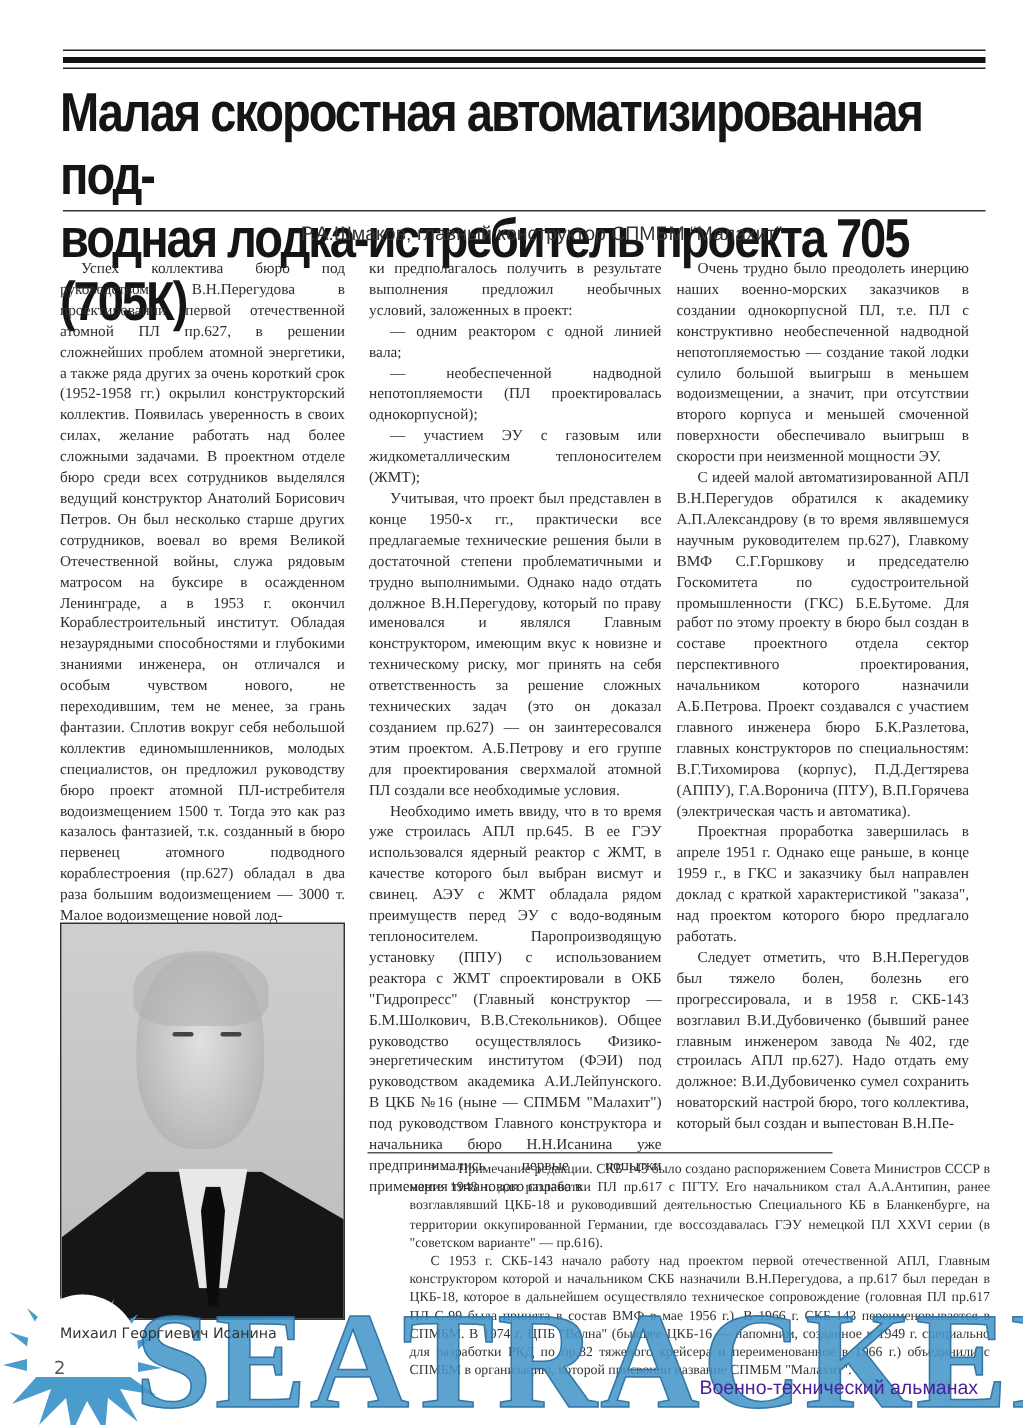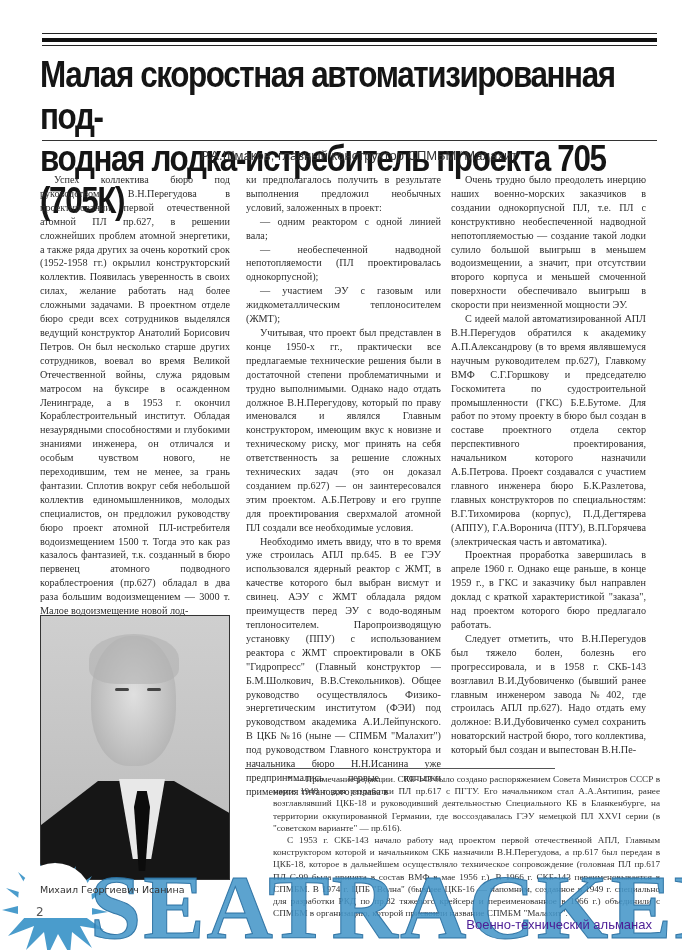--- a/index.html
+++ b/index.html
@@ -101,21 +101,21 @@
   <p>— одним реактором с одной линией вала;</p>
   <p>— необеспеченной надводной непотопляемости (ПЛ проектировалась однокорпусной);</p>
   <p>— участием ЭУ с газовым или жидкометаллическим теплоносителем (ЖМТ);</p>
   <p>Учитывая, что проект был представлен в конце 1950-х гг., практически все предлагаемые технические решения были в достаточной степени проблематичными и трудно выполнимыми. Однако надо отдать должное В.Н.Перегудову, который по праву именовался и являлся Главным конструктором, имеющим вкус к новизне и техническому риску, мог принять на себя ответственность за решение сложных технических задач (это он доказал созданием пр.627) — он заинтересовался этим проектом. А.Б.Петрову и его группе для проектирования сверхмалой атомной ПЛ создали все необходимые условия.</p>
   <p>Необходимо иметь ввиду, что в то время уже строилась АПЛ пр.645. В ее ГЭУ использовался ядерный реактор с ЖМТ, в качестве которого был выбран висмут и свинец. АЭУ с ЖМТ обладала рядом преимуществ перед ЭУ с водо-водяным теплоносителем. Паропроизводящую установку (ППУ) с использованием реактора с ЖМТ спроектировали в ОКБ "Гидропресс" (Главный конструктор — Б.М.Шолкович, В.В.Стекольников). Общее руководство осуществлялось Физико-энергетическим институтом (ФЭИ) под руководством академика А.И.Лейпунского. В ЦКБ №16 (ныне — СПМБМ "Малахит") под руководством Главного конструктора и начальника бюро Н.Н.Исанина уже предпринимались первые попытки применения титанового сплава в</p>
 </div>
 
 <div class="col col3">
   <p>Очень трудно было преодолеть инерцию наших военно-морских заказчиков в создании однокорпусной ПЛ, т.е. ПЛ с конструктивно необеспеченной надводной непотопляемостью — создание такой лодки сулило большой выигрыш в меньшем водоизмещении, а значит, при отсутствии второго корпуса и меньшей смоченной поверхности обеспечивало выигрыш в скорости при неизменной мощности ЭУ.</p>
   <p>С идеей малой автоматизированной АПЛ В.Н.Перегудов обратился к академику А.П.Александрову (в то время являвшемуся научным руководителем пр.627), Главкому ВМФ С.Г.Горшкову и председателю Госкомитета по судостроительной промышленности (ГКС) Б.Е.Бутоме. Для работ по этому проекту в бюро был создан в составе проектного отдела сектор перспективного проектирования, начальником которого назначили А.Б.Петрова. Проект создавался с участием главного инженера бюро Б.К.Разлетова, главных конструкторов по специальностям: В.Г.Тихомирова (корпус), П.Д.Дегтярева (АППУ), Г.А.Воронича (ПТУ), В.П.Горячева (электрическая часть и автоматика).</p>
-  <p>Проектная проработка завершилась в апреле 1960 г. Однако еще раньше, в конце 1959 г., в ГКС и заказчику был направлен доклад с краткой характеристикой "заказа", над проектом которого бюро предлагало работать.</p>
+  <p>Проектная проработка завершилась в апреле 1951 г. Однако еще раньше, в конце 1959 г., в ГКС и заказчику был направлен доклад с краткой характеристикой "заказа", над проектом которого бюро предлагало работать.</p>
   <p>Следует отметить, что В.Н.Перегудов был тяжело болен, болезнь его прогрессировала, и в 1958 г. СКБ-143 возглавил В.И.Дубовиченко (бывший ранее главным инженером завода №402, где строилась АПЛ пр.627). Надо отдать ему должное: В.И.Дубовиченко сумел сохранить новаторский настрой бюро, того коллектива, который был создан и выпестован В.Н.Пе-</p>
 </div>
 
 <div class="photo">
   <div class="suit"></div>
   <div class="shirt"></div>
   <div class="tie"></div>
   <div class="head"></div>
   <div class="hair"></div>
   <div class="eye" style="left:74px"></div>

